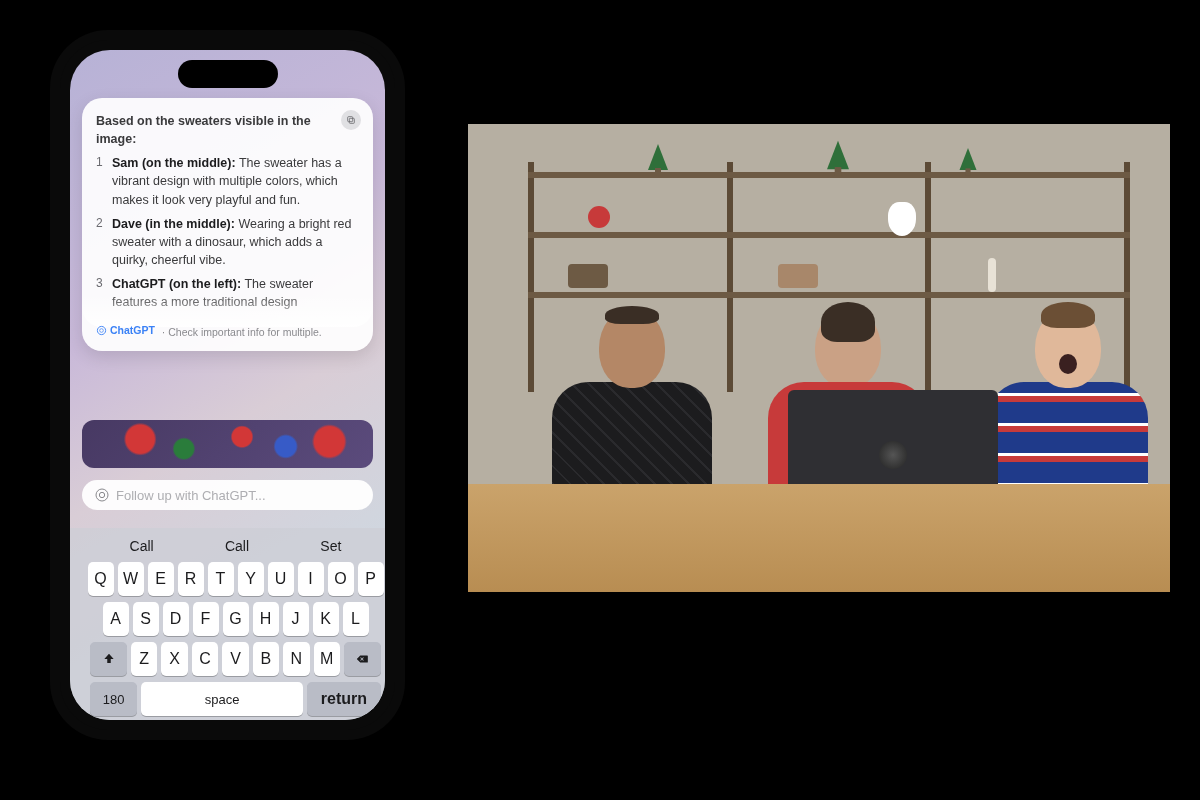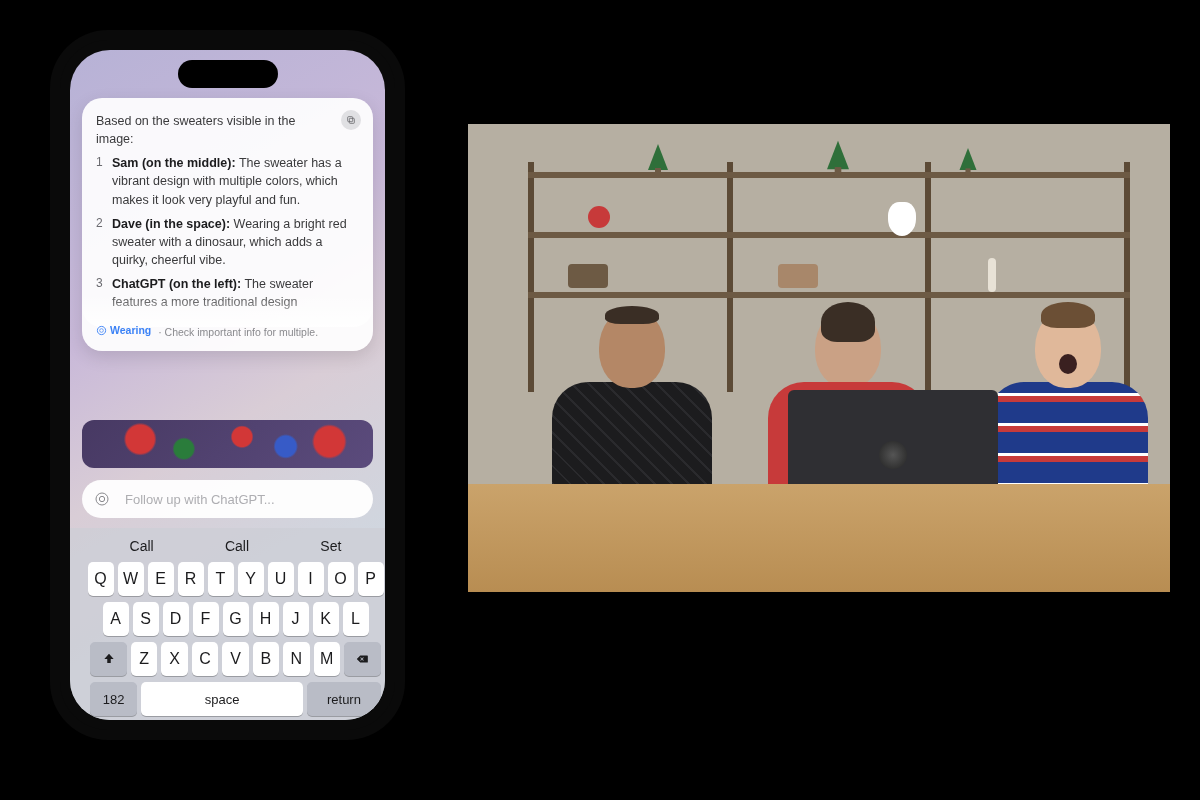--- a/index.html
+++ b/index.html
@@ -32,21 +32,21 @@
     font-size: 12.5px; line-height: 1.45; color: #3a3a3c;
     box-shadow: 0 6px 18px rgba(0,0,0,.12);
   }
   .response-card .copy-circle {
     position: absolute; top: 12px; right: 12px;
     width: 20px; height: 20px; border-radius: 50%;
     background: rgba(120,120,128,.2);
     display: flex; align-items: center; justify-content: center;
   }
   .response-card .copy-circle svg { width: 10px; height: 10px; }
-  .response-card .intro { padding-right: 26px; margin-bottom: 6px; }
+  .response-card .intro { padding-right: 26px; margin-bottom: 6px; font-weight: bold; }
   .response-card ol { list-style: none; counter-reset: li; }
   .response-card li { position: relative; padding-left: 16px; margin-bottom: 6px; }
   .response-card li::before { counter-increment: li; content: counter(li); position: absolute; left: 0; top: 0; color: #6b6b70; font-size: 12px; }
   .response-card b { color: #1c1c1e; font-weight: 600; }
   .response-card .fade {
     position: absolute; left: 0; right: 0; bottom: 24px; height: 34px;
     background: linear-gradient(to bottom, rgba(255,255,255,0), rgba(255,255,255,.92));
     border-radius: 0 0 20px 20px; pointer-events: none;
   }
   .response-card .attribution {
@@ -64,24 +64,24 @@
       radial-gradient(circle at 20% 40%, #c73a3a 0 6%, transparent 7%),
       radial-gradient(circle at 35% 60%, #2f7a3f 0 5%, transparent 6%),
       radial-gradient(circle at 55% 35%, #c73a3a 0 6%, transparent 7%),
       radial-gradient(circle at 70% 55%, #3a5bbd 0 5%, transparent 6%),
       radial-gradient(circle at 85% 45%, #c73a3a 0 6%, transparent 7%),
       linear-gradient(135deg,#463a60,#5a4c78);
     filter: blur(.3px) saturate(1.1);
   }
 
   .followup {
-    position: absolute; top: 430px; left: 12px; right: 12px; height: 38px;
+    position: absolute; top: 430px; left: 12px; right: 12px; height: 30px;
     background: rgba(255,255,255,.94);
     border-radius: 20px;
-    display: flex; align-items: center; gap: 15px; padding: 0 12px;
+    display: flex; align-items: center; gap: 6px; padding: 0 12px;
     font-size: 13px; color: #aeaeb2;
   }
   .followup svg { width: 16px; height: 16px; flex: none; }
 
   
   .kbd {
     position: absolute; left: 0; right: 0; bottom: 0; top: 478px;
     background: rgba(205,206,214,.78);
     padding: 6px 4px 6px 20px;
   }
@@ -93,21 +93,21 @@
     height: 34px; min-width: 26px; flex: 1;
     display: flex; align-items: center; justify-content: center;
     font-size: 16px; color: #1c1c1e;
     box-shadow: 0 1px 0 rgba(0,0,0,.25);
   }
   .krow.mid { padding: 0 14px; }
   .key.mod { background: #b9bcc6; font-size: 12px; }
   .key.mod svg { width: 14px; height: 14px; }
   .key.wide { flex: 1.4; }
   .key.space { flex: 4.8; font-size: 13px; text-align: right; }
-  .key.ret { flex: 2.2; font-size: 13px; }
+  .key.ret { flex: 2.2; font-size: 16px; font-weight: bold; }
   .key.num { flex: 1.4; font-size: 13px; }
 
   
   .video {
     position: absolute; left: 468px; top: 124px;
     width: 702px; height: 468px;
     background: linear-gradient(#b7afa3,#9e968a);
     overflow: hidden;
   }
   .wall { position: absolute; inset: 0; background: #b6afa2; }
@@ -157,31 +157,31 @@
     <div class="response-card">
       <div class="copy-circle">
         <svg viewBox="0 0 24 24">
             <rect x="8" y="8" width="12" height="12" rx="2" fill="none" stroke="#6b6b70" stroke-width="2"></rect>
             <rect x="4" y="4" width="12" height="12" rx="2" fill="none" stroke="#6b6b70" stroke-width="2"></rect>
           </svg>
       </div>
       <div class="intro">Based on the sweaters visible in the image:</div>
       <ol>
         <li><b>Sam (on the middle):</b> <span>The sweater has a vibrant design with multiple colors, which makes it look very playful and fun.</span></li>
-        <li><b>Dave (in the space):</b> <span>Wearing a bright red sweater with a dinosaur, which adds a quirky, cheerful vibe.</span></li>
+        <li><b>Dave (in the middle):</b> <span>Wearing a bright red sweater with a dinosaur, which adds a quirky, cheerful vibe.</span></li>
         <li><b>ChatGPT (on the left):</b> <span>The sweater features a more traditional design</span></li>
       </ol>
       <div class="fade"></div>
       <div class="attribution">
         <span class="brand">
           <svg viewBox="0 0 24 24">
               <circle cx="12" cy="12" r="9" fill="none" stroke="#3b82f6" stroke-width="2"></circle>
               <path d="M8 12a4 4 0 0 1 8 0 4 4 0 0 1-8 0" fill="none" stroke="#3b82f6" stroke-width="1.5"></path>
             </svg>
-          <span>Wearing</span>
+          <span>ChatGPT</span>
         </span>
         <span>· Check important info for multiple.</span>
       </div>
     </div>
 
     <div class="camera-strip"></div>
 
     <div class="followup">
       <svg viewBox="0 0 24 24">
           <circle cx="12" cy="12" r="9" fill="none" stroke="#8a8a8e" stroke-width="1.5"></circle>
@@ -232,21 +232,21 @@
         <div class="key">B</div>
         <div class="key">N</div>
         <div class="key">M</div>
         <div class="key mod wide">
             <svg viewBox="0 0 24 24">
               <path d="M21 6H9l-6 6 6 6h12a1 1 0 0 0 1-1V7a1 1 0 0 0-1-1zm-7 9l-2-2-2 2-1-1 2-2-2-2 1-1 2 2 2-2 1 1-2 2 2 2z" fill="#1c1c1e"></path>
             </svg>
           </div>
       </div>
       <div class="krow">
-        <div class="key mod num">182</div>
+        <div class="key mod num">180</div>
         <div class="key space">space</div>
         <div class="key mod ret">return</div>
       </div>
 
     </div>
   </div>
 </div>
 
 <div class="video">
   <div class="wall"></div>

